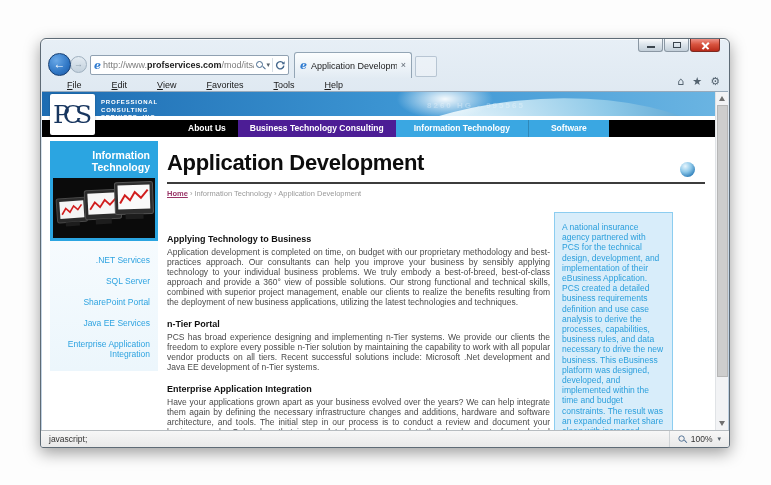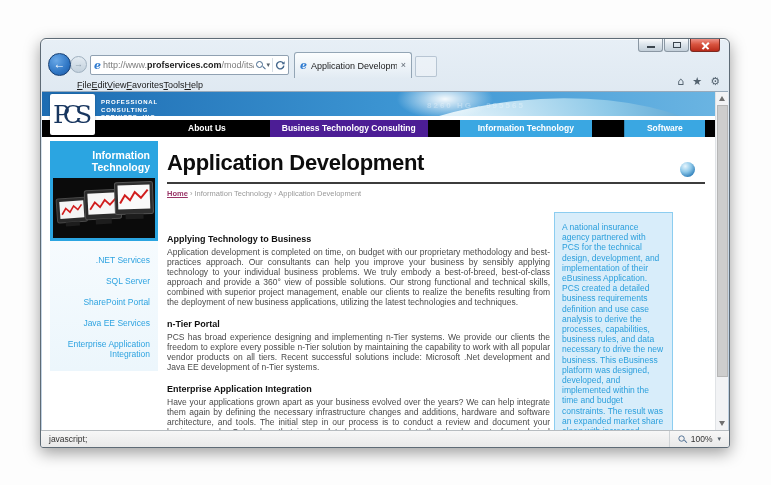--- a/index.html
+++ b/index.html
@@ -51,22 +51,22 @@
   .vdiv { width:1px; height:14px; background:#d6dee5; }
   .tab { position:absolute; left:253px; top:0; width:118px; height:26px;
          background:linear-gradient(#fbfdfe,#e2ebf3); border:1px solid #93a5b5; border-bottom:none;
          border-radius:3px 3px 0 0; display:flex; align-items:center; padding:0 5px; gap:4px; }
   .tab-title { flex:1; font-size:9px; color:#1b1b1b; white-space:nowrap; overflow:hidden; }
   .tab-close { font-size:9px; color:#5c6670; line-height:9px; }
   .newtab { position:absolute; left:374px; top:4px; width:22px; height:21px;
             background:rgba(255,255,255,.28); border:1px solid rgba(140,160,180,.55); border-radius:2px; }
 
   
-  .menurow { position:absolute; top:40px; left:0; height:12px; display:flex; gap:0;
-             padding-left:12px; font-size:9px; color:#1a1a1a; align-items:center;margin-left:24px; }
+  .menurow { position:absolute; top:40px; left:0; height:12px; display:flex; gap:30px;
+             padding-left:26px; font-size:9px; color:#1a1a1a; align-items:center; }
   .menu-item { display:block; }
   .menu-item::first-letter { text-decoration:underline; }
   .cmdicons { position:absolute; right:9px; top:37px; display:flex; gap:8px; font-size:11px;
               color:#53626f; font-family:"DejaVu Sans", sans-serif; line-height:12px; }
 
   
   .viewport { position:absolute; top:52px; left:1px; right:1px; bottom:17px; background:#fff;
               overflow:hidden; border-top:1px solid #98aabb; }
   .page { position:absolute; left:0; top:0; right:13px; bottom:0; background:#fff; overflow:hidden; }
 
@@ -76,21 +76,21 @@
   .planet { position:absolute; right:-50px; top:8px; width:470px; height:240px; border-radius:50%;
             transform:rotate(-6deg);
             background:radial-gradient(ellipse at 30% 16%, #f4fbfe, #d3ebf7 16%, #8ec9e8 40%, #4392c7 68%, #25689f); }
   .flare { position:absolute; right:215px; top:-16px; width:110px; height:46px;
            background:radial-gradient(ellipse at center, rgba(255,255,255,.95), rgba(255,255,255,0) 62%); }
   .watermark { position:absolute; left:385px; top:9px; font-size:8px; font-weight:bold;
                letter-spacing:2px; color:rgba(255,255,255,.28); }
 
   
   .sitenav { position:absolute; left:0; top:28px; width:100%; height:17px; background:#000;
-             display:flex; padding-left:134px; font-size:8.5px; font-weight:bold; color:#fff;gap:32px; }
+             display:flex; padding-left:134px; font-size:8.5px; font-weight:bold; color:#fff; }
   .nv { line-height:17px; padding:0 12px; white-space:nowrap; }
   .nv0 { background:transparent; }
   .nv1 { background:#4c1d95; }
   .nv2 { background:#3aa7e2; padding:0 18px; }
   .nv3 { background:#3aa7e2; border-left:1px solid rgba(0,0,0,.18); padding:0 22px; }
 
   
   .logo { position:absolute; left:8px; top:2px; display:flex; gap:6px; z-index:5; }
   .logobox { width:45px; height:41px; background:#fff; border-radius:2px; display:flex;
              align-items:center; justify-content:center; box-shadow:0 0 2px rgba(0,0,0,.3); }

